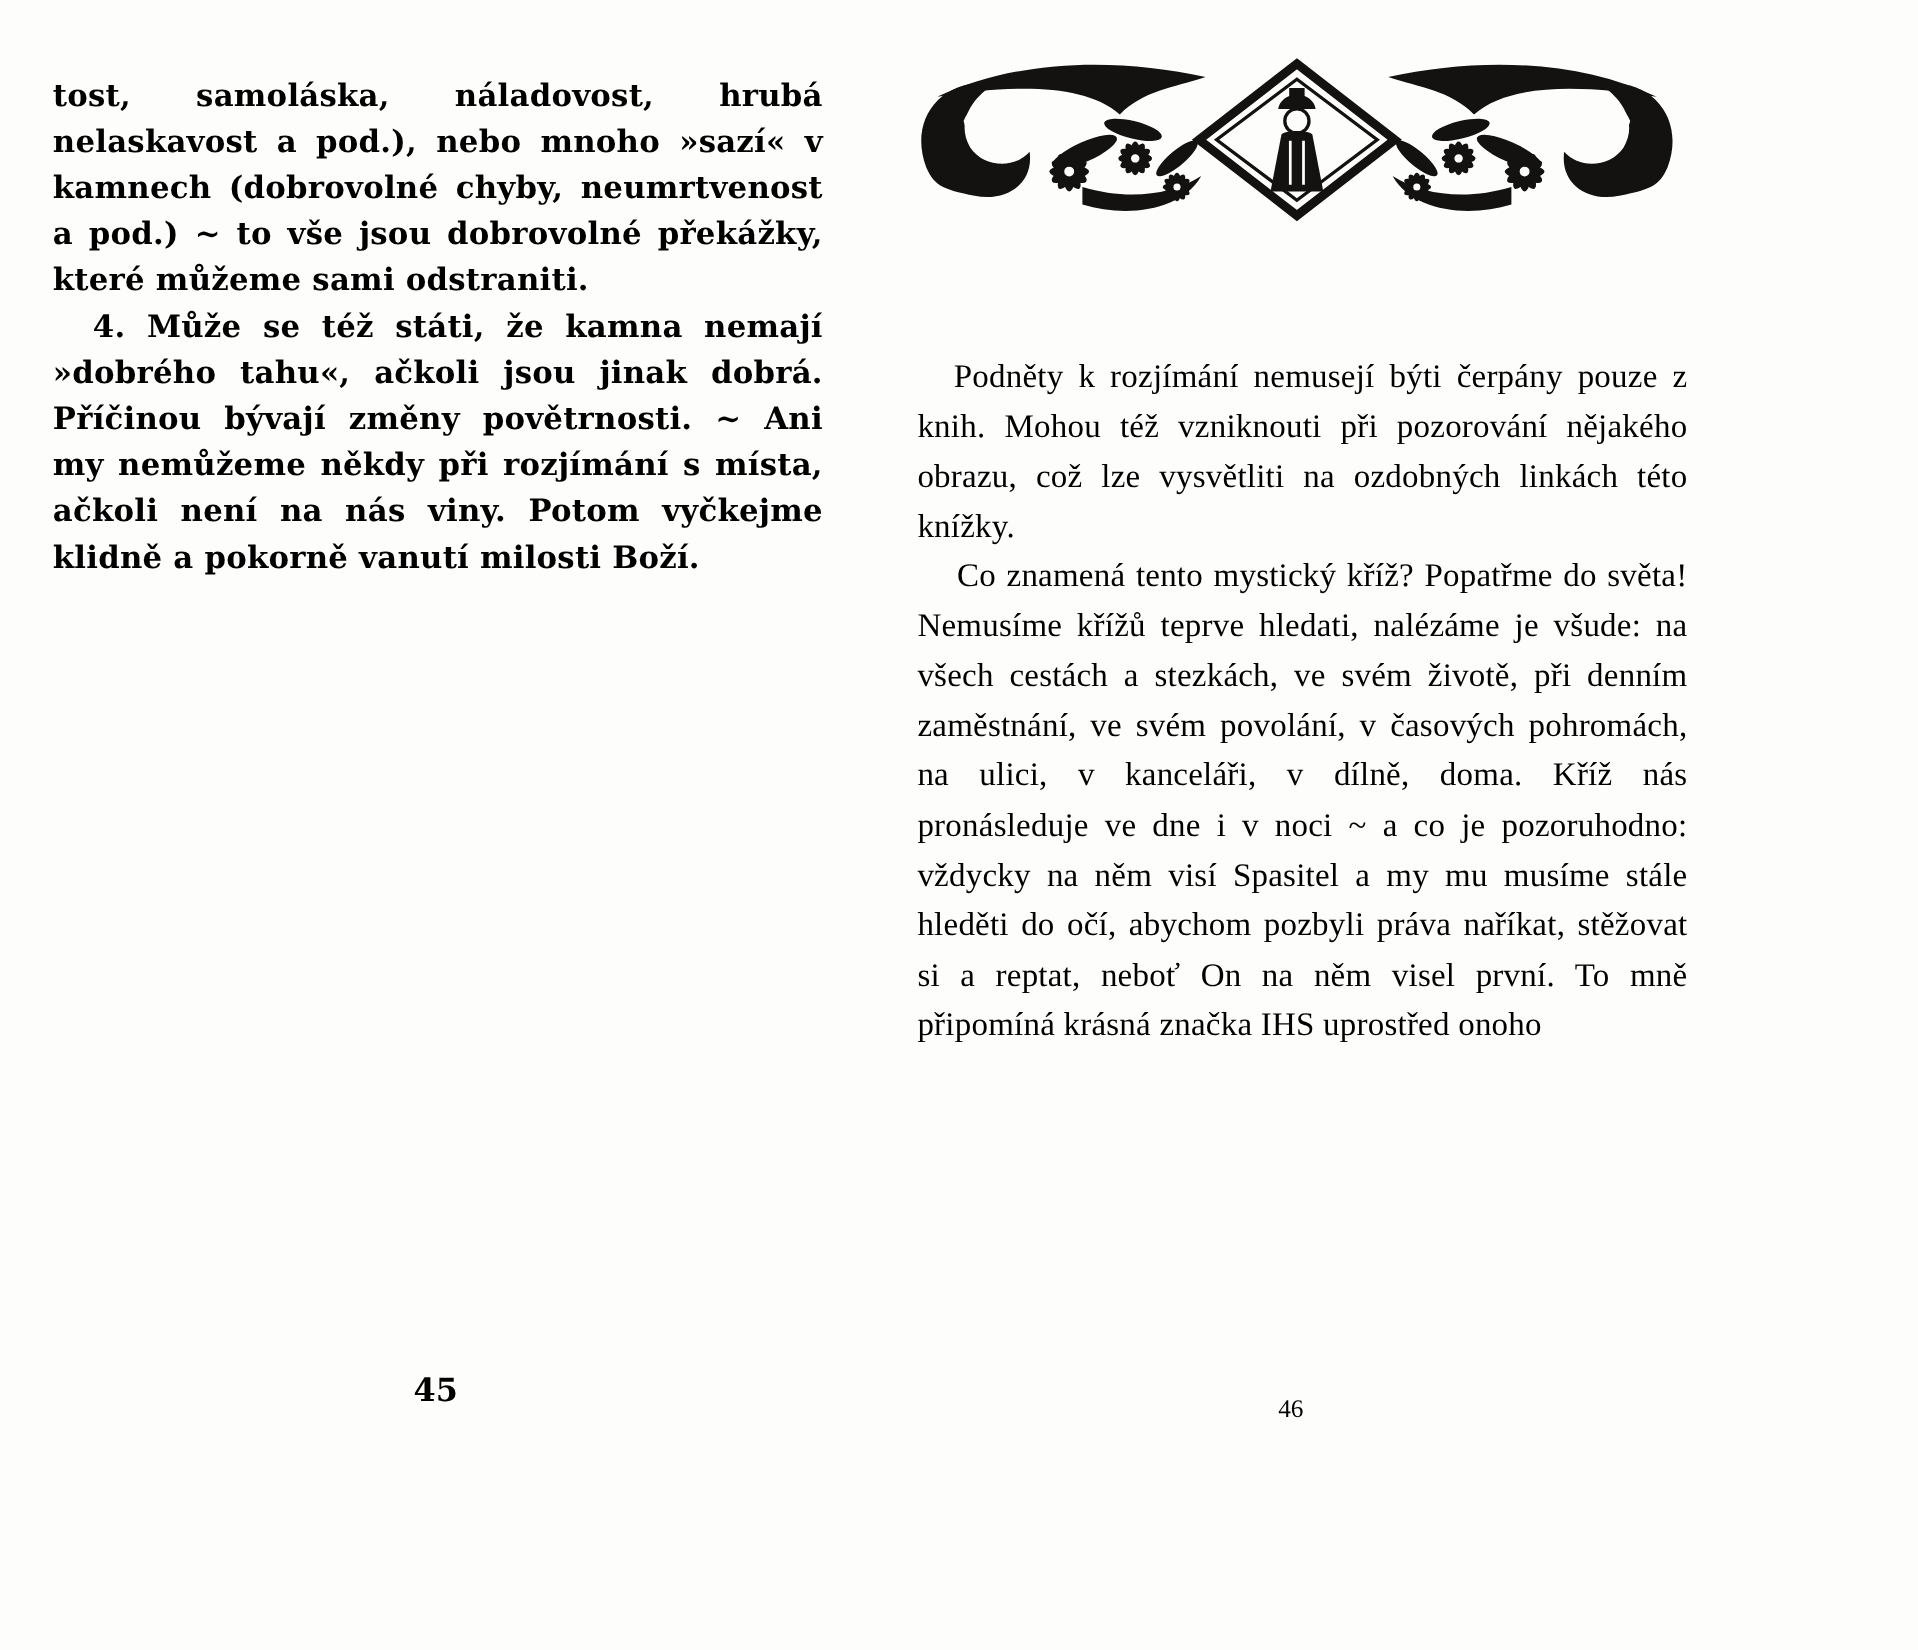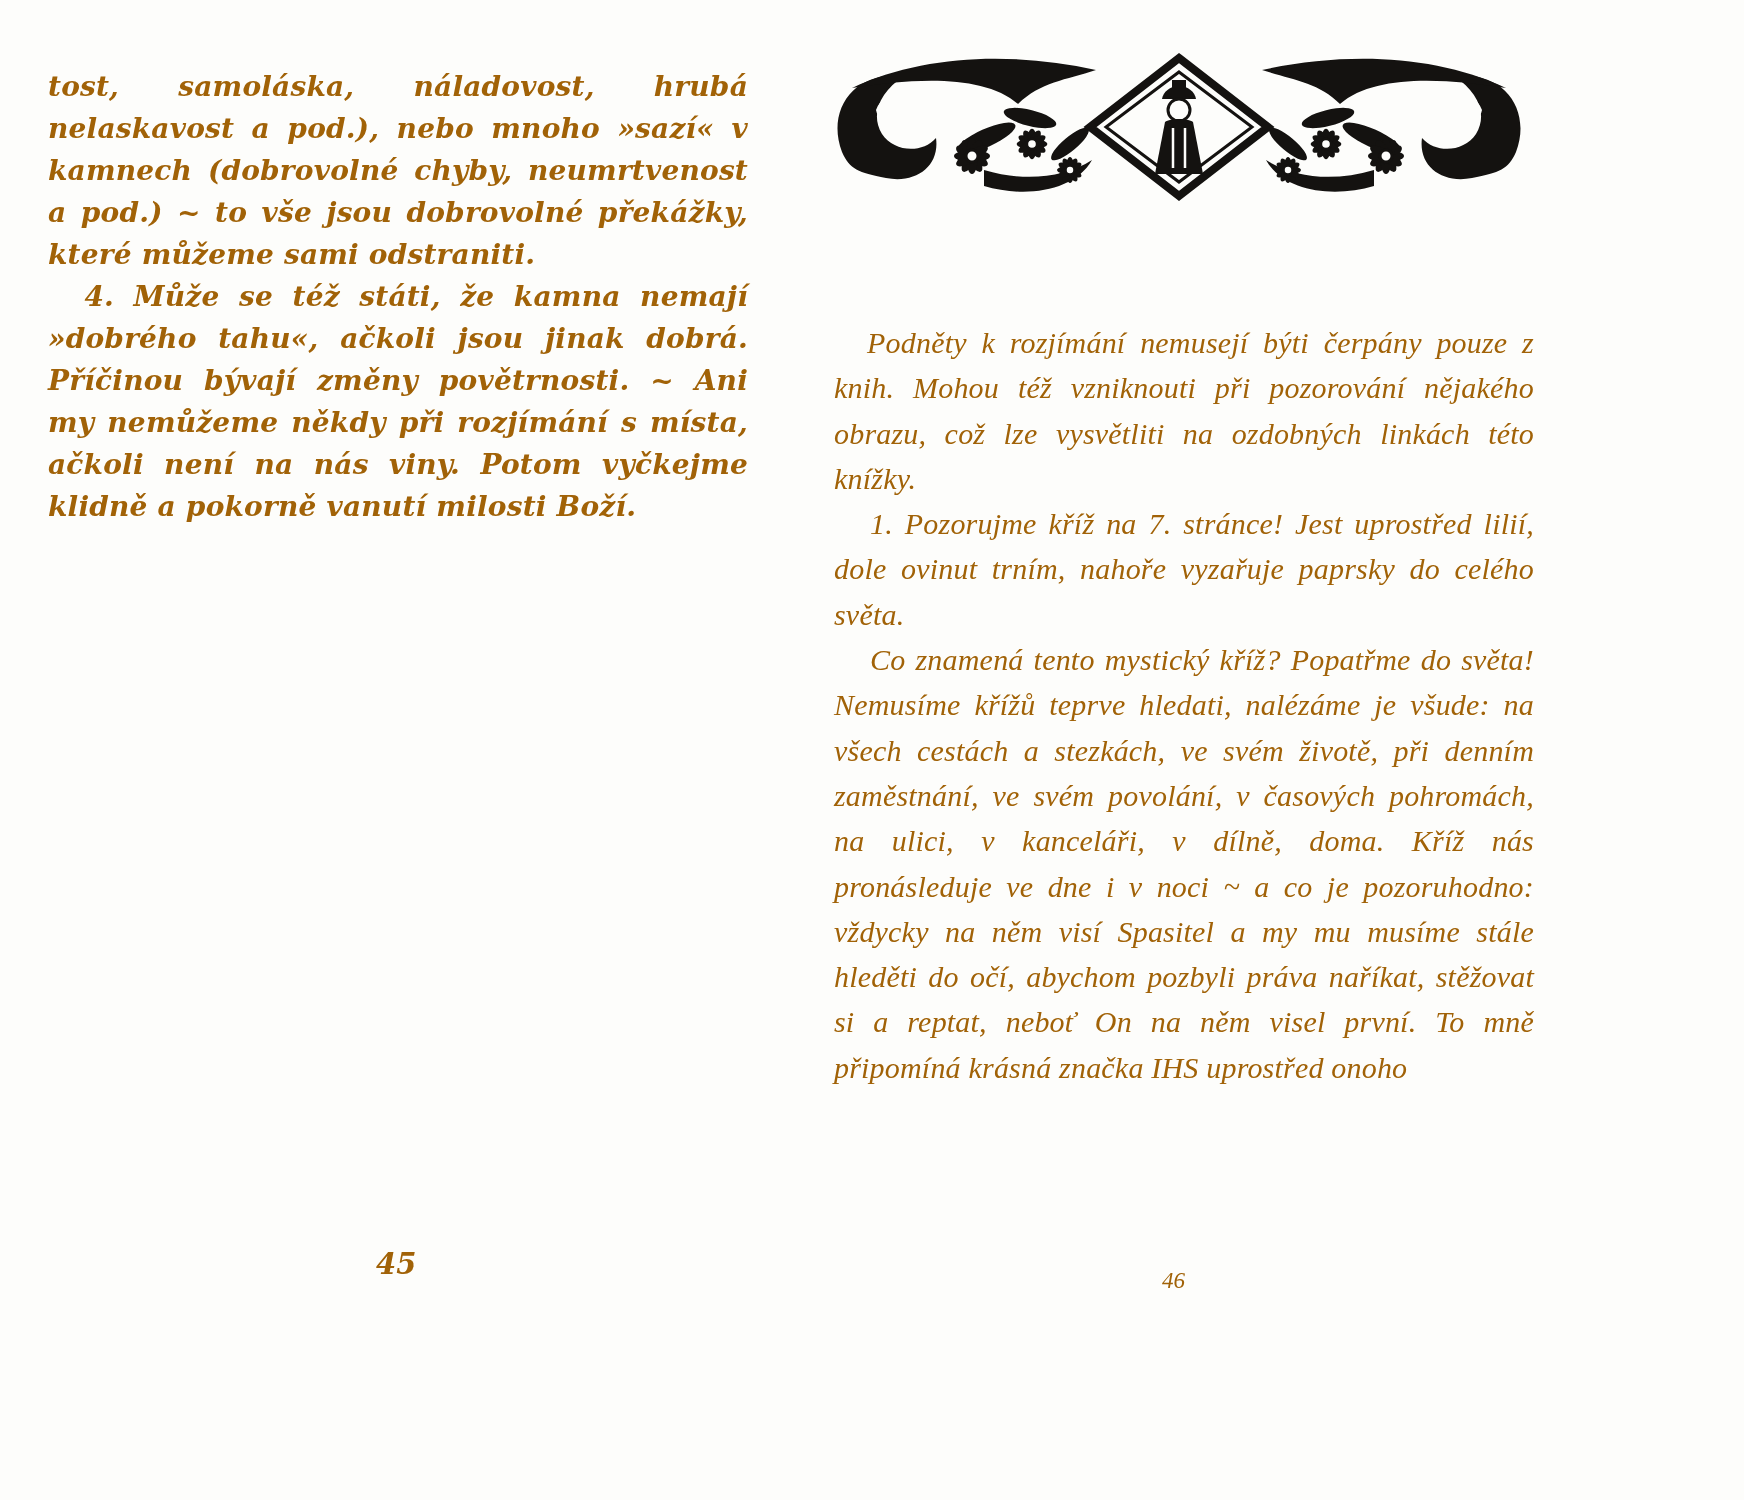--- a/index.html
+++ b/index.html
@@ -7,22 +7,21 @@
     padding: 0;
     background: #fdfdfb;
   }
   #book-spread {
     position: relative;
     width: 1744px;
     height: 1500px;
     background: #fdfdfb;
     overflow: hidden;
     font-family: "Liberation Serif", serif;
-    color: #a16207;
-    font-style: italic;
+    color: #000000;
   }
   
   .left-page {
     position: absolute;
     left: 48px;
     top: 66px;
     width: 700px;
   }
   .left-page .para {
     font-family: "DejaVu Serif", serif;
@@ -146,19 +145,18 @@
           <circle cx="345" cy="58" r="11" fill="#fdfdfb" stroke="#141210" stroke-width="3"></circle>
 
           <path d="M331,70 C336,66 354,66 359,70 L369,122 L321,122 Z" fill="#141210"></path>
           <path d="M339,76 L339,116 M351,76 L351,116" stroke="#fdfdfb" stroke-width="2.5" fill="none"></path>
         </g>
       </svg>
     </div>
 
 
     <p class="para first">Podněty k rozjímání nemusejí býti čerpány pouze z knih. Mohou též vzniknouti při pozorování nějakého obrazu, což lze vysvětliti na ozdobných linkách této knížky.</p>
-    <p class="para">1. Pozorujme kříž na 7. stránce! Jest uprostřed lilií, dole ovinut trním, nahoře vyzařuje paprsky do celého světa.</p>
     <p class="para">Co znamená tento mystický kříž? Popatřme do světa! Nemusíme křížů teprve hledati, nalézáme je všude: na všech cestách a stezkách, ve svém životě, při denním zaměstnání, ve svém povolání, v časových pohromách, na ulici, v kanceláři, v dílně, doma. Kříž nás pronásleduje ve dne i v noci ~ a co je pozoruhodno: vždycky na něm visí Spasitel a my mu musíme stále hleděti do očí, abychom pozbyli práva naříkat, stěžovat si a reptat, neboť On na něm visel první. To mně připomíná krásná značka IHS uprostřed onoho</p>
   </div>
 
   <div class="page-number right">46</div>
 
 </div>
 
 </body></html>

